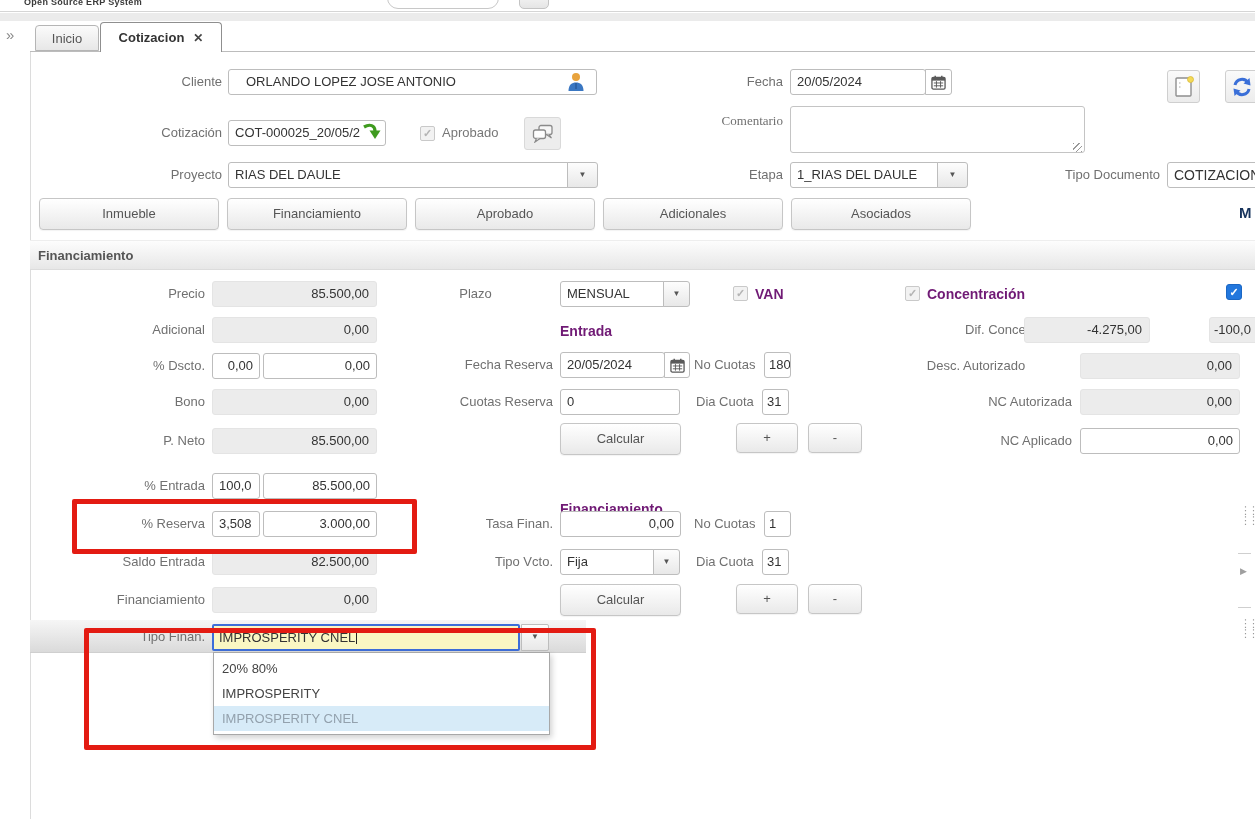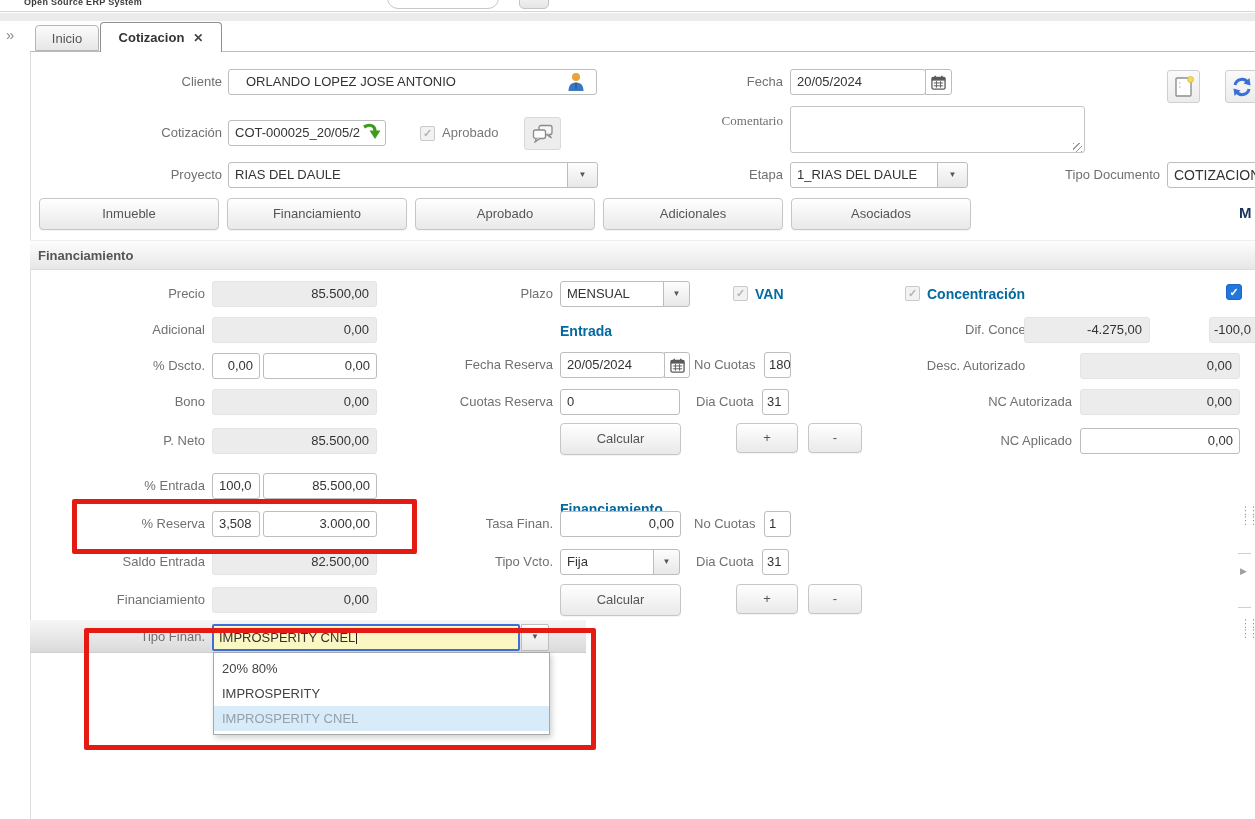--- a/index.html
+++ b/index.html
@@ -30,21 +30,21 @@
   .white{background:#fff;border:1px solid #bdbdbd;border-radius:3px;padding:0 6px;}
   .ro{background:#ececec;border:1px solid #e4e4e4;border-radius:3px;padding:0 7px;text-align:right;}
   .num{text-align:right;}
   .arrowbtn{position:absolute;box-sizing:border-box;background:linear-gradient(#fdfdfd,#e8e8e8);border:1px solid #bdbdbd;border-radius:0 3px 3px 0;text-align:center;cursor:pointer;}
   .arrowbtn::after{content:"▼";font-size:8px;color:#555;line-height:24px;}
   .icbtn{position:absolute;box-sizing:border-box;background:linear-gradient(#fafafa,#ececec);border:1px solid #cfcfcf;border-radius:3px;display:flex;align-items:center;justify-content:center;cursor:pointer;}
   .btn{position:absolute;box-sizing:border-box;height:32px;line-height:30px;text-align:center;font-size:13px;color:#555;
        background:linear-gradient(#ffffff,#e9e9e9);border:1px solid #c6c6c6;border-radius:4px;cursor:pointer;box-shadow:0 1px 1px rgba(0,0,0,.05);}
   .sechdr{left:30px;top:240px;width:1225px;height:30px;background:linear-gradient(#fdfdfd,#e7e7e7);border-top:1px solid #eee;border-bottom:1px solid #dcdcdc;}
   .sechdr span{margin-left:8px;line-height:30px;font-size:13px;font-weight:bold;color:#555;}
-  .bluelbl{position:absolute;font-size:14px;font-weight:bold;color:#0369a1;height:26px;line-height:26px;white-space:nowrap;}
+  .bluelbl{position:absolute;font-size:14px;font-weight:bold;color:#701a75;height:26px;line-height:26px;white-space:nowrap;}
   .chk{position:absolute;width:15px;height:15px;box-sizing:border-box;border-radius:2px;}
   .chk.dis{background:#f2f2f2;border:1px solid #c9c9c9;}
   .chk.dis::after{content:"✓";display:block;text-align:center;line-height:13px;font-size:11px;font-weight:bold;color:#b4b4b4;}
   .chk.blue{width:16px;height:16px;background:#2277dd;border:1px solid #1b67c4;border-radius:3px;cursor:pointer;}
   .chk.blue::after{content:"✓";display:block;text-align:center;line-height:14px;font-size:11px;font-weight:bold;color:#fff;}
   textarea.cmt{position:absolute;left:790px;top:106px;width:295px;height:47px;border:1px solid #c4c4c4;border-radius:3px;resize:none;font-family:"Liberation Sans",sans-serif;font-size:13px;box-sizing:border-box;}
   .resz{position:absolute;left:1073px;top:143px;width:9px;height:9px;background:repeating-linear-gradient(135deg,#999 0 1px,transparent 1px 4px);}
   
   .band{left:30px;top:620px;width:556px;height:33px;background:linear-gradient(#f6f6f6,#dadada);border-bottom:1px solid #cfcfcf;}
   .combo{left:212px;top:624px;width:308px;height:27px;background:#faf7c3;border:2px solid #3d6ed9;border-radius:2px;padding:0 5px;line-height:23px;font-size:13px;color:#333;}
@@ -205,21 +205,21 @@
 <div class="lbl" style="left:30px;top:624px;width:175px;">Tipo Finan.</div>
 <div class="abs combo"><span>IMPROSPERITY CNEL</span><span class="caret"></span></div>
 <div class="arrowbtn combo-arrow"></div>
 
 <div class="abs ddpanel">
   <div class="dditem">20% 80%</div>
   <div class="dditem">IMPROSPERITY</div>
   <div class="dditem hl">IMPROSPERITY CNEL</div>
 </div>
 
-<div class="lbl" style="left:398px;top:281px;width:155px;">Plazo</div>
+<div class="lbl" style="left:398px;top:281px;width:155px;text-align:center;">Plazo</div>
 <div class="fld white" style="left:560px;top:281px;width:104px;border-radius:3px 0 0 3px;">MENSUAL</div>
 <div class="arrowbtn" style="left:663px;top:281px;width:27px;height:26px;"></div>
 
 <div class="chk dis" style="left:733px;top:286px;"></div>
 <div class="bluelbl" style="left:755px;top:281px;">VAN</div>
 
 <div class="bluelbl" style="left:560px;top:318px;">Entrada</div>
 
 <div class="lbl" style="left:398px;top:352px;width:155px;">Fecha Reserva</div>
 <div class="fld white" style="left:560px;top:352px;width:105px;">20/05/2024</div>

